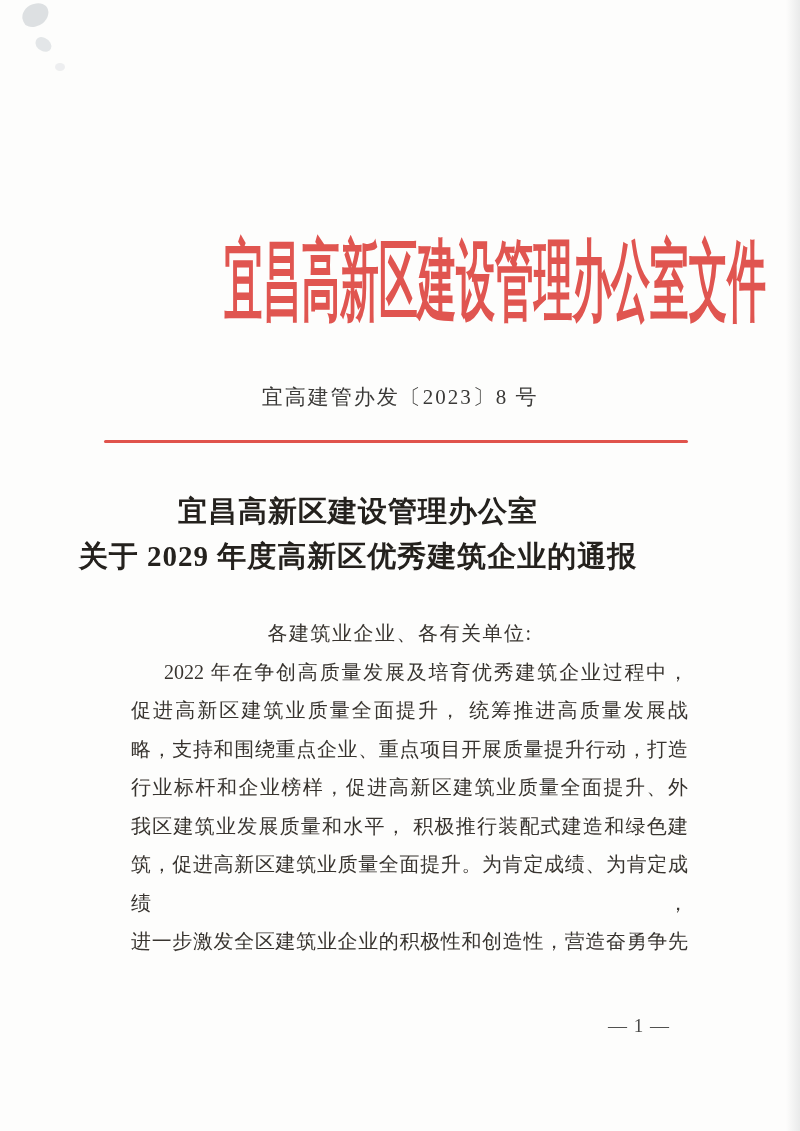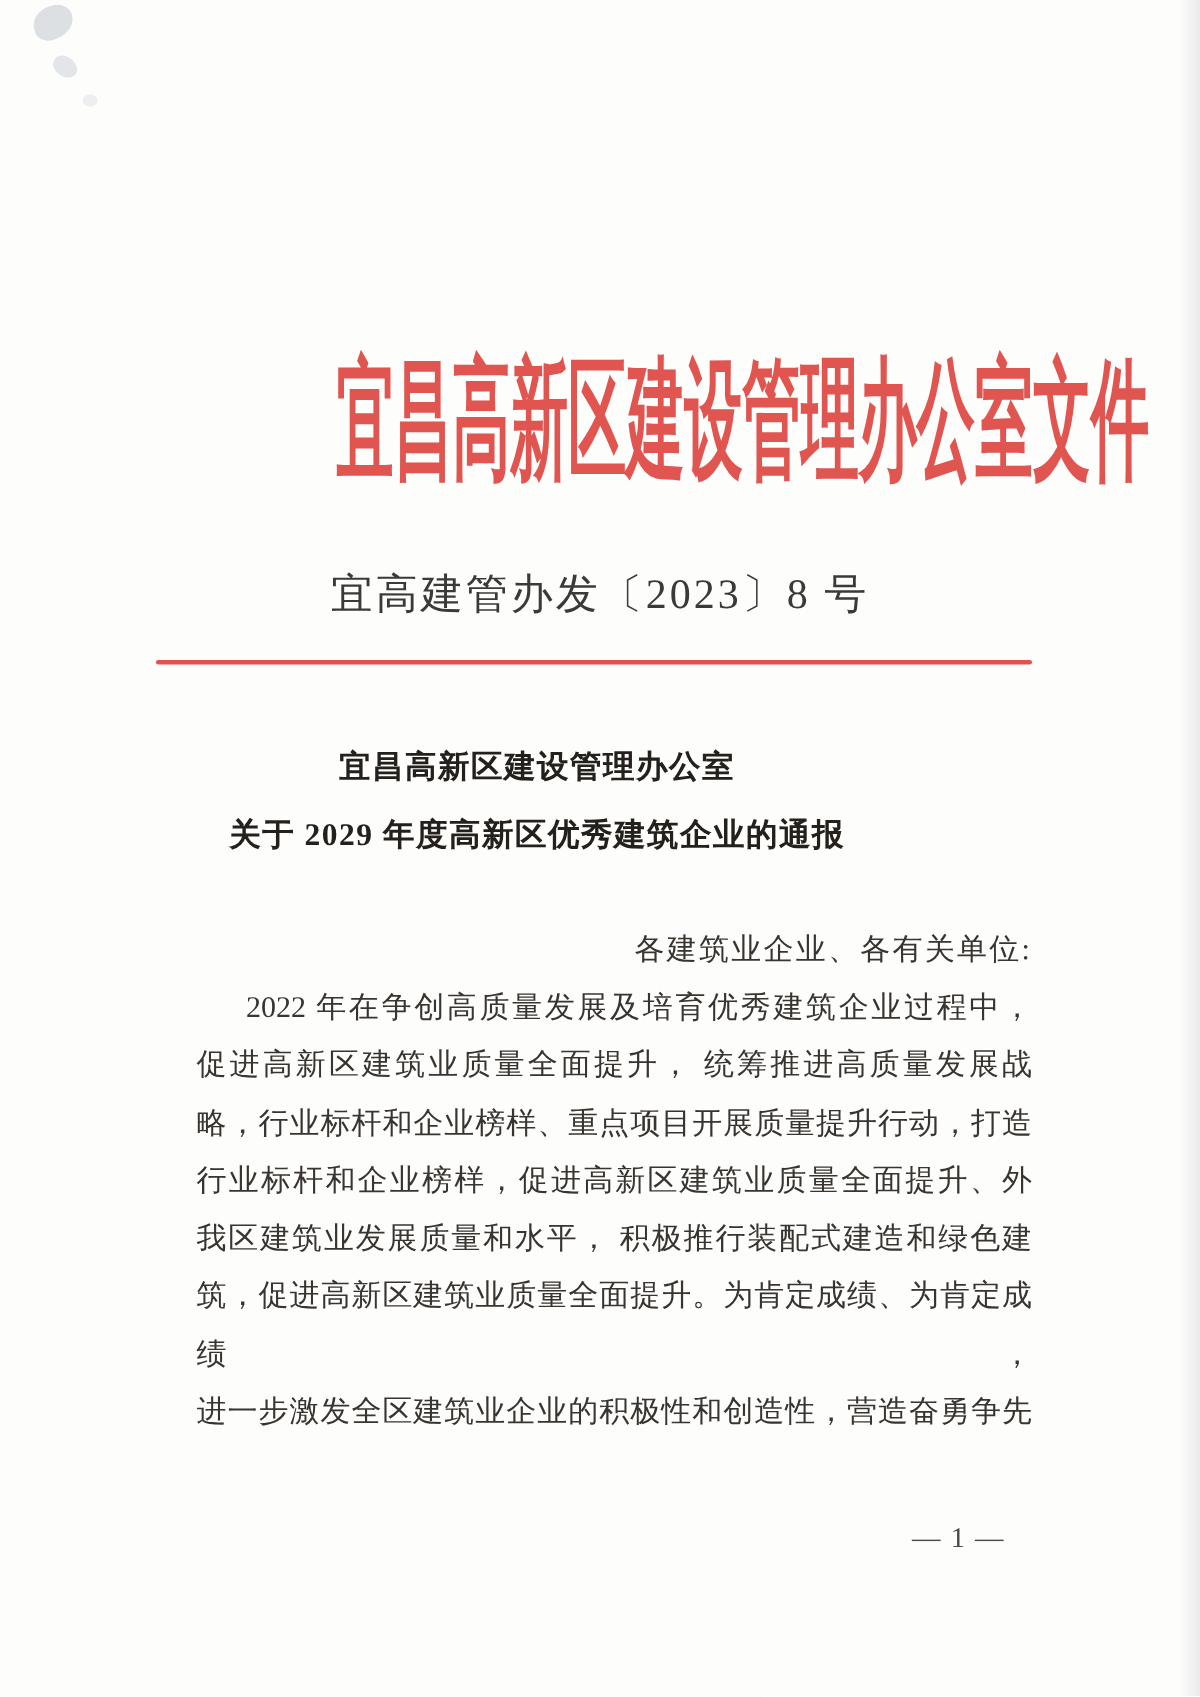--- a/index.html
+++ b/index.html
@@ -58,57 +58,57 @@
     transform: scaleX(0.44);
     transform-origin: 50% 50%;
     letter-spacing: 0;
   }
   .doc-number {
     position: absolute;
     top: 384px;
     left: 0;
     width: 800px;
     text-align: center;
-    font-size: 28px;
+    font-size: 21px;
     line-height: 26px;
     color: #3b3a38;
     letter-spacing: 2px;
   }
   .divider {
     position: absolute;
     top: 440px;
     left: 104px;
     width: 584px;
     height: 3px;
     background: #e0534c;
     border-radius: 2px;
   }
   .title {
     position: absolute;
     top: 489px;
     left: 0;
     width: 716px;
     text-align: center;
-    font-size: 21px;
+    font-size: 29px;
     font-weight: bold;
     line-height: 45px;
     color: #24211d;
     letter-spacing: 1px;
   }
   .body-block {
     position: absolute;
     top: 614px;
     left: 112px;
     width: 576px;
     font-size: 20px;
     line-height: 38.5px;
     color: #38342f;
   }
   .salutation {
-    text-align: right;
+    text-align: center;
     letter-spacing: 1.5px;
   }
   .bline {
     text-align: justify;
     text-align-last: justify;
     margin-left: 19px;
   }
   .bline.indent {
     text-indent: 33px;
   }
@@ -140,21 +140,21 @@
 
   <div class="title">
     <div>宜昌高新区建设管理办公室</div>
     <div>关于 2029 年度高新区优秀建筑企业的通报</div>
   </div>
 
   <div class="body-block">
     <div class="salutation">各建筑业企业、各有关单位:</div>
     <div class="bline indent">2022 年在争创高质量发展及培育优秀建筑企业过程中，</div>
     <div class="bline">促进高新区建筑业质量全面提升， 统筹推进高质量发展战</div>
-    <div class="bline">略，行业标杆和企业榜样、重点项目开展质量提升行动，打造</div>
+    <div class="bline">略，支持和围绕重点企业、重点项目开展质量提升行动，打造</div>
     <div class="bline">行业标杆和企业榜样，促进高新区建筑业质量全面提升、外</div>
     <div class="bline">我区建筑业发展质量和水平， 积极推行装配式建造和绿色建</div>
     <div class="bline">筑，促进高新区建筑业质量全面提升。为肯定成绩、为肯定成绩，</div>
     <div class="bline">进一步激发全区建筑业企业的积极性和创造性，营造奋勇争先</div>
   </div>
 
   <div class="page-number">— 1 —</div>
 
 </div>
 

